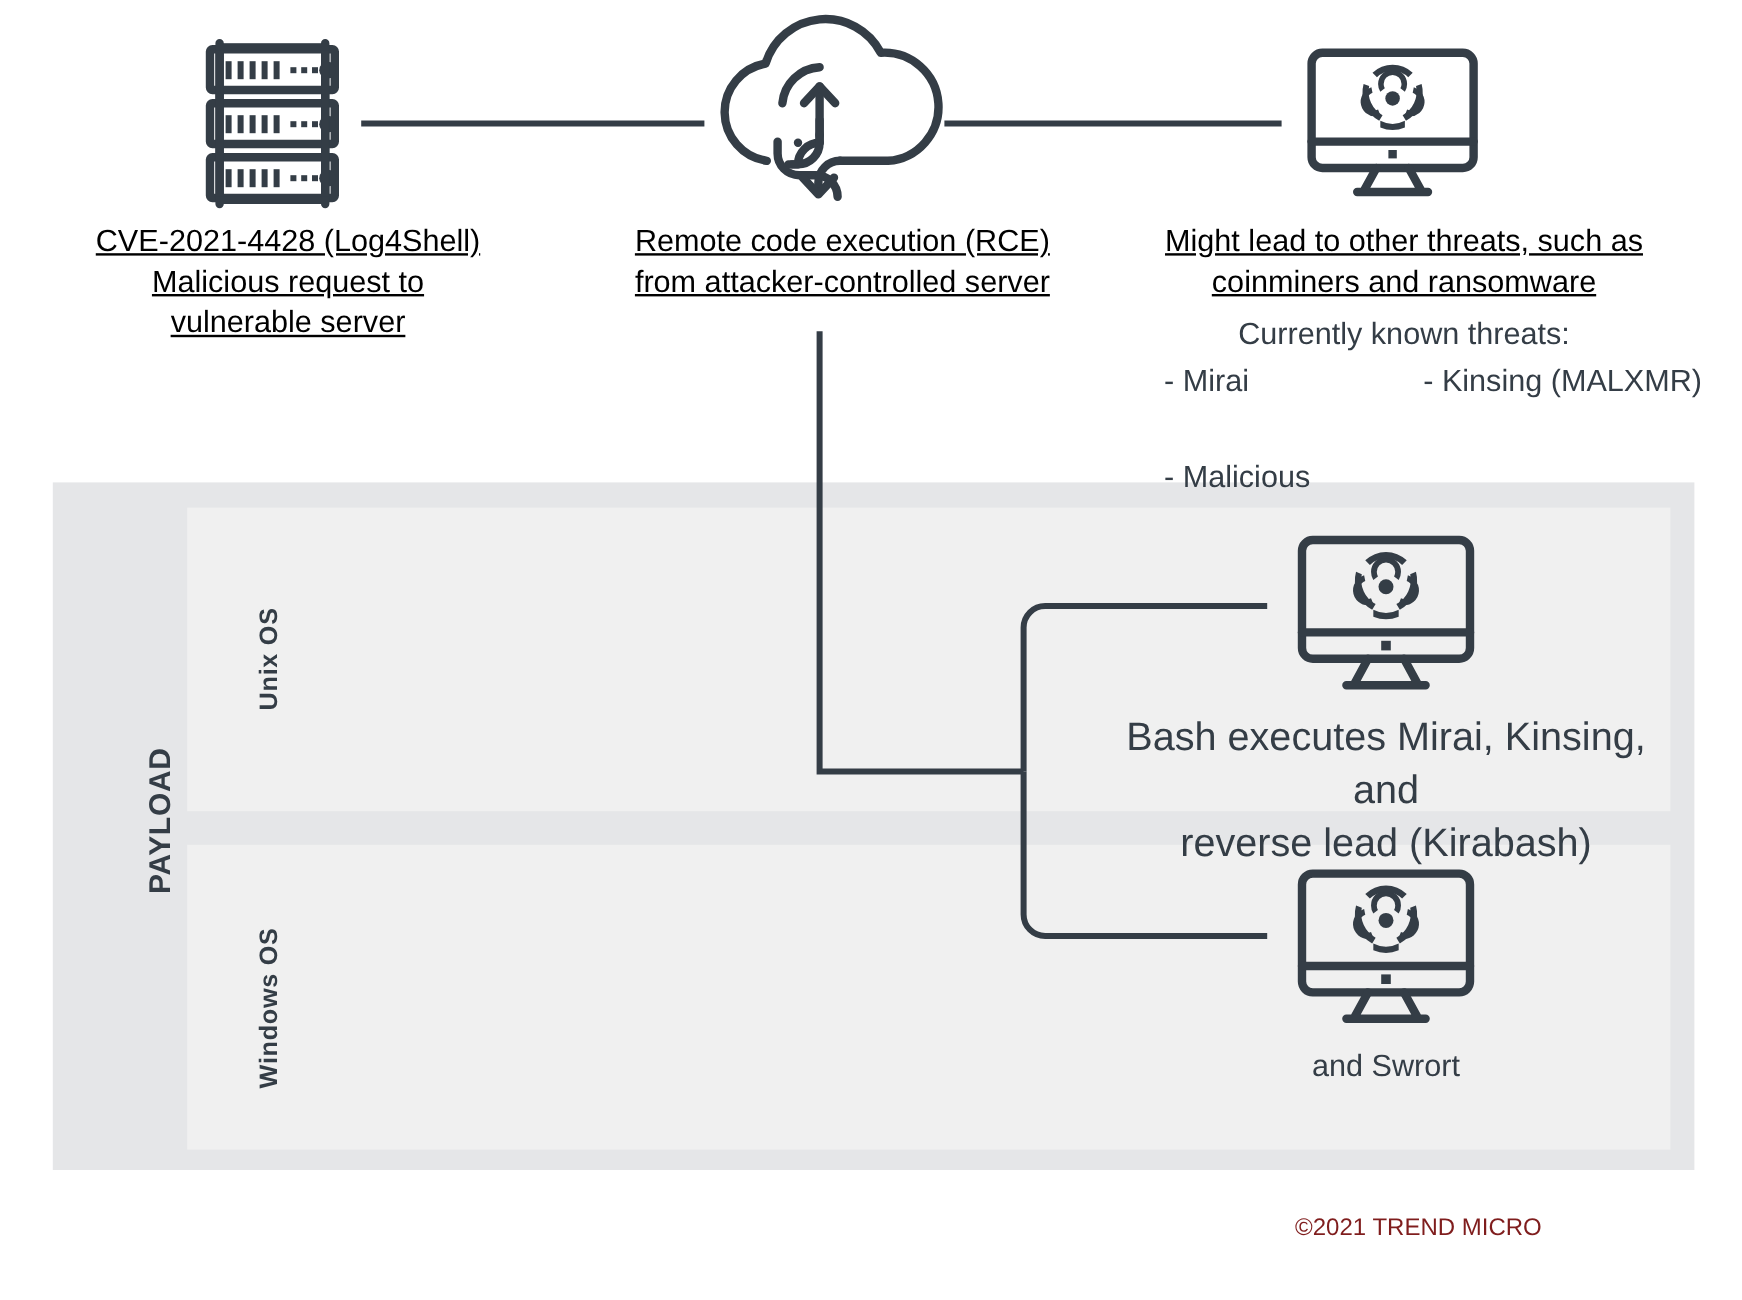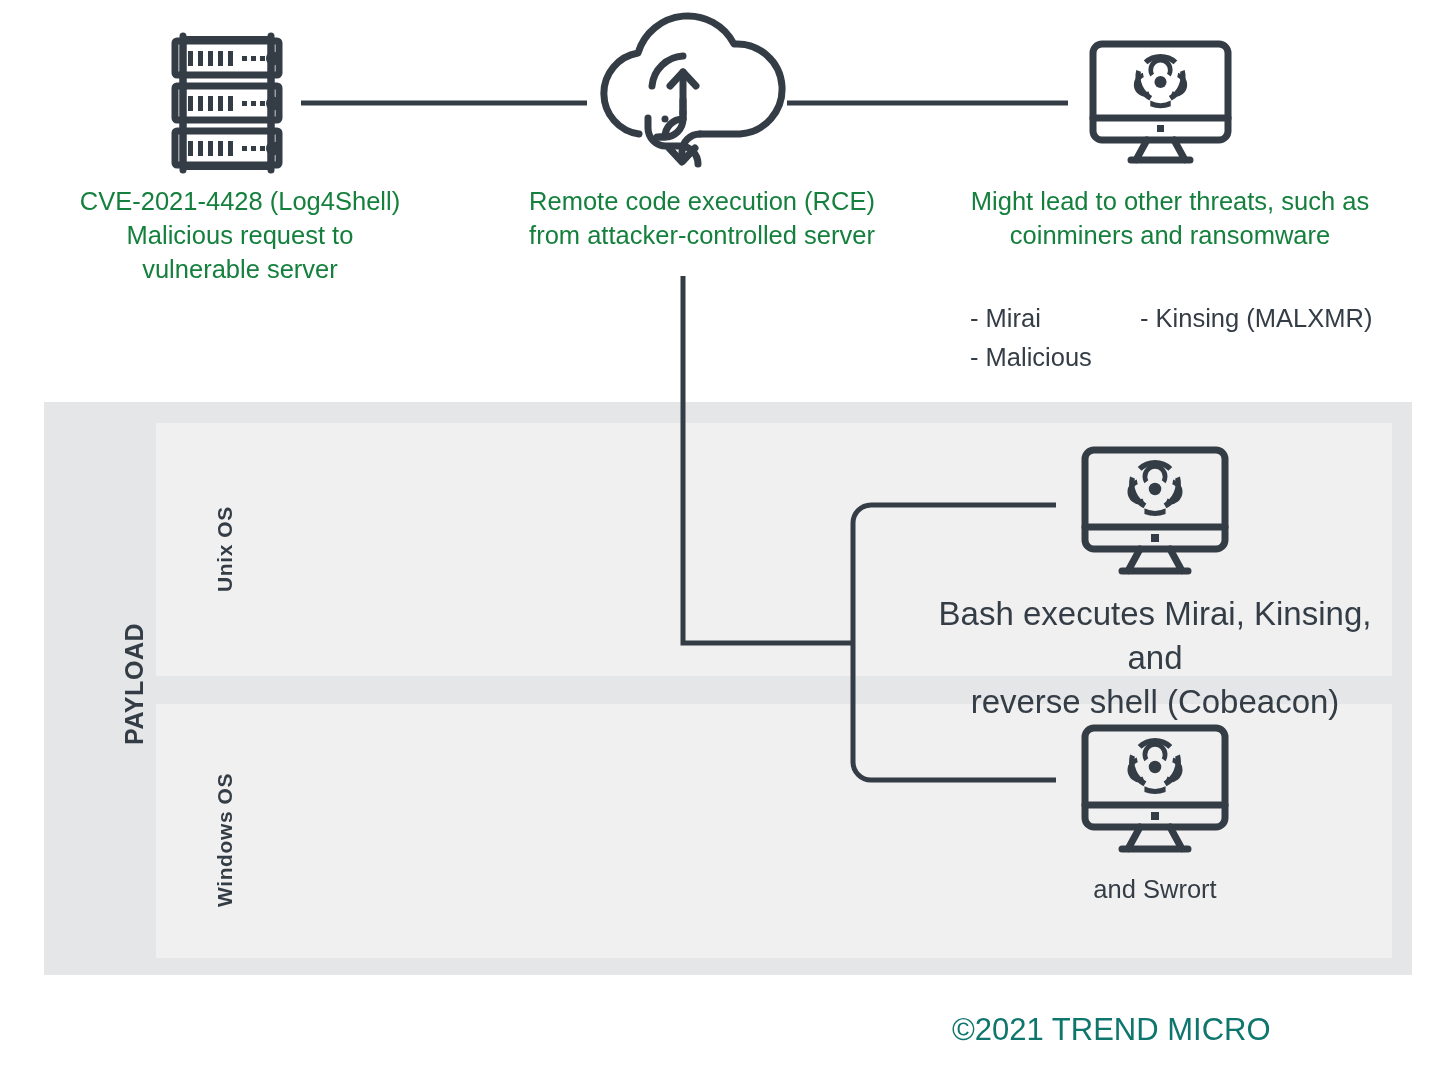--- a/index.html
+++ b/index.html
@@ -85,21 +85,22 @@
     stroke-linejoin: round;
   }
   #art .ico-fill { fill: #343d46; stroke: none; }
 
   
   .cap {
     position: absolute;
     text-align: center;
     font-size: 25.5px;
     line-height: 1.34;
-    color: #15803d;
+    color: #000000;
+    text-decoration: underline;
   }
   .cap-a { left: 20px;   top: 184px; width: 440px; }
   .cap-b { left: 482px;  top: 184px; width: 440px; }
   .cap-c { left: 925px;  top: 184px; width: 490px; }
 
   .threats-head {
     position: absolute;
     left: 925px; top: 262px; width: 490px;
     text-align: center;
     font-size: 25.5px;
@@ -109,43 +110,44 @@
   .threats-grid {
     position: absolute;
     left: 970px; top: 301px;
     display: grid;
     grid-template-columns: 170px auto;
     column-gap: 0px;
     row-gap: 5px;
     font-size: 25.5px;
     line-height: 1.34;
     color: #343d46;
+    gap: 46px;
   }
 
   .cap-unix {
     position: absolute;
     left: 930px; top: 592px; width: 450px;
     text-align: center;
     font-size: 33px;
     line-height: 1.34;
   }
   .cap-win {
     position: absolute;
     left: 930px; top: 872px; width: 450px;
     text-align: center;
     font-size: 25.5px;
     line-height: 1.34;
   }
 
   .copyright {
     position: absolute;
     left: 952px; top: 1012px; width: 460px;
-    text-align: left;
-    font-size: 31px;
-    color: #0f766e;
+    text-align: center;
+    font-size: 20px;
+    color: #7f1d1d;
   }
 </style>
 </head>
 <body>
 
 <div id="canvas">
 
   <div class="panel-outer"></div>
   <div class="panel-inner panel-unix"></div>
   <div class="panel-inner panel-win"></div>
@@ -374,30 +376,31 @@
   <div class="cap cap-b">
     <div>Remote code execution (RCE)</div>
     <div>from attacker-controlled server</div>
   </div>
 
   <div class="cap cap-c">
     <div>Might lead to other threats, such as</div>
     <div>coinminers and ransomware</div>
   </div>
 
+  <div class="threats-head">Currently known threats:</div>
 
   <div class="threats-grid">
     <div>- Mirai</div>
     <div>- Kinsing (MALXMR)</div>
     <div>- Malicious</div>
   </div>
 
   <div class="cap-unix">
     <div>Bash executes Mirai, Kinsing, and</div>
-    <div>reverse shell (Cobeacon)</div>
+    <div>reverse lead (Kirabash)</div>
   </div>
 
   <div class="cap-win">
     <div>and Swrort</div>
   </div>
 
   <div class="copyright">©2021 TREND MICRO</div>
 
 </div>
 

